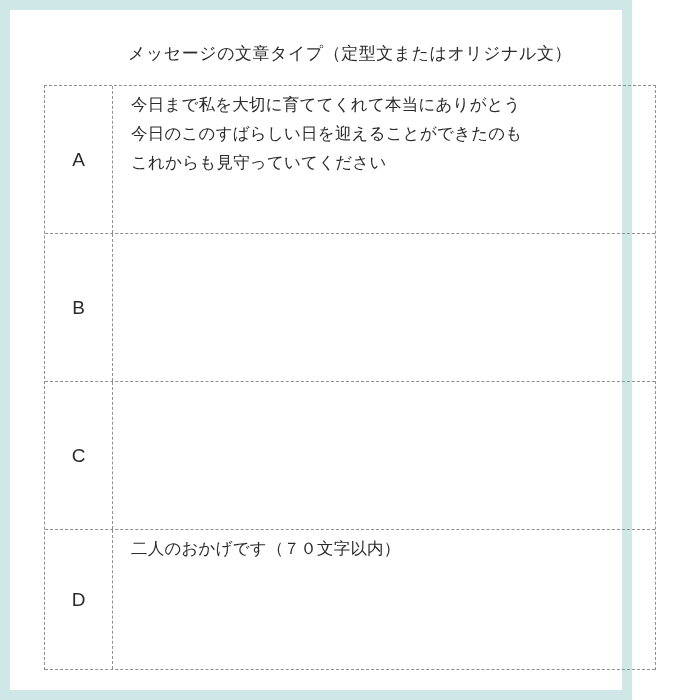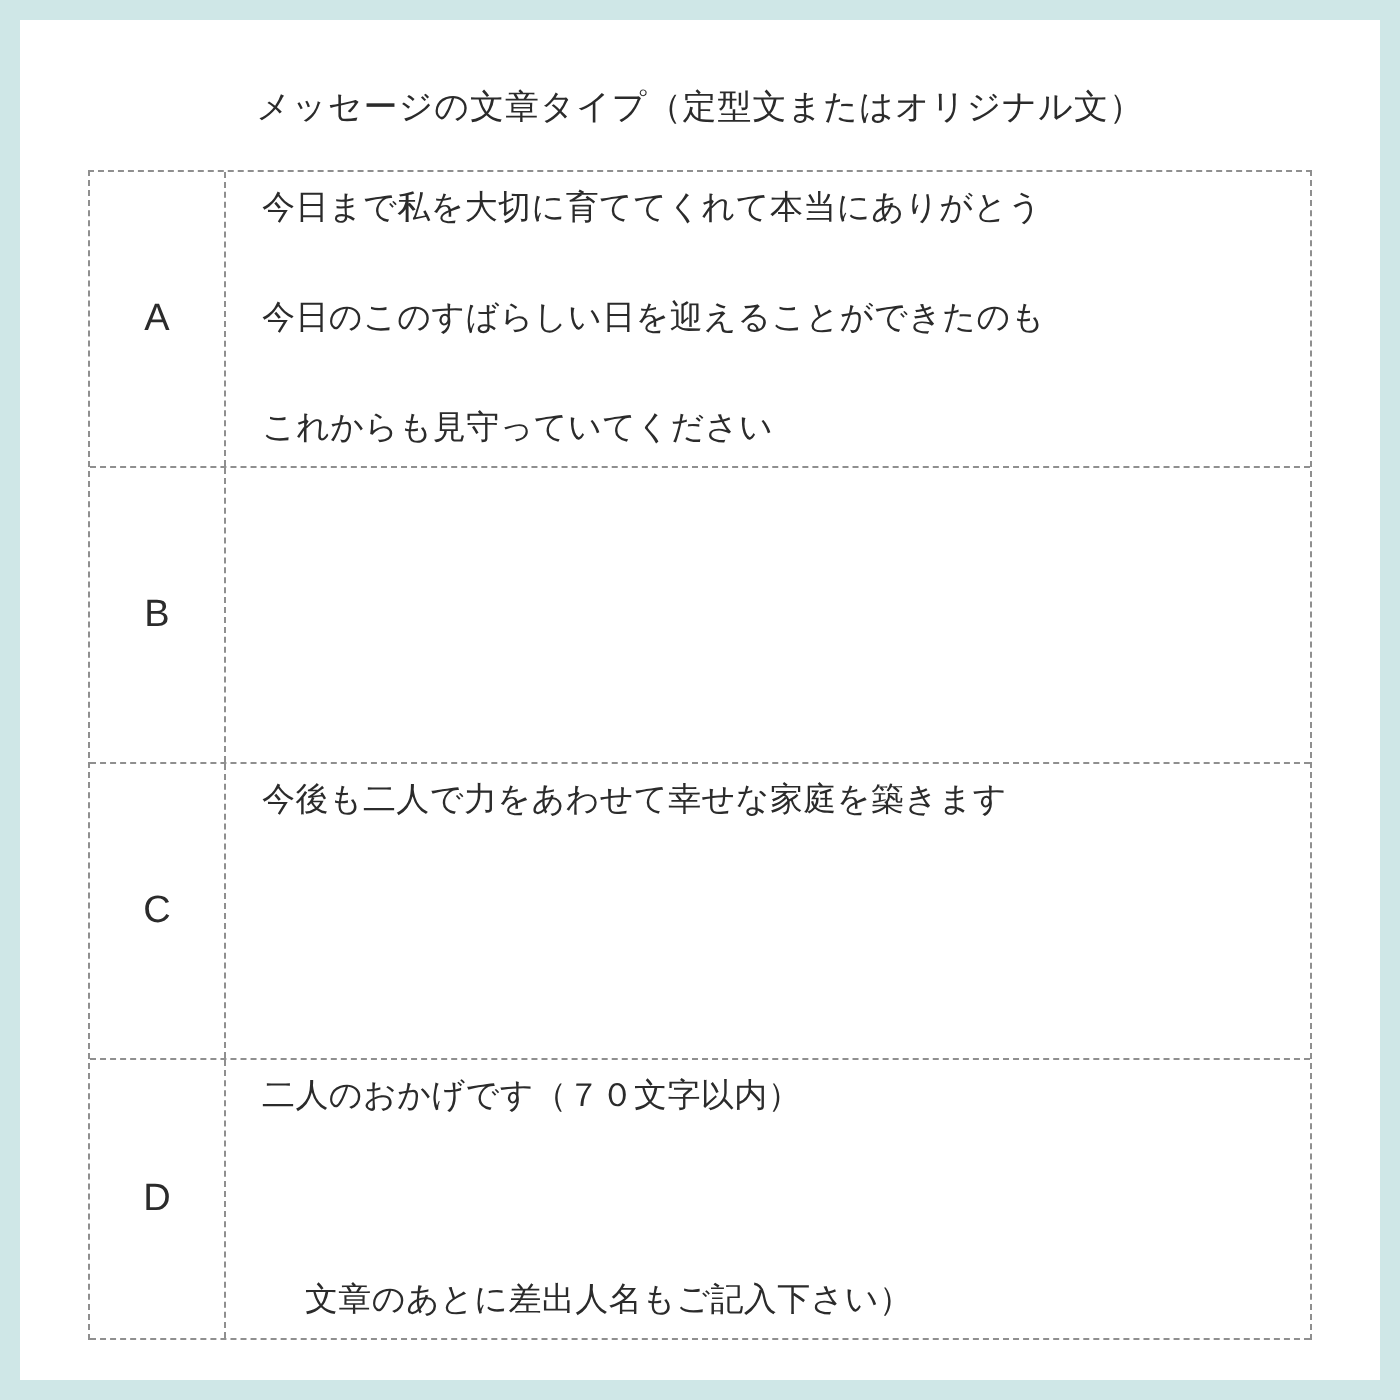--- a/index.html
+++ b/index.html
@@ -8,21 +8,21 @@
   }
   body {
     width: 700px;
     height: 700px;
     background: #ffffff;
     font-family: "Liberation Sans", "DejaVu Sans", sans-serif;
     overflow: hidden;
   }
   .page {
     position: relative;
-    width: 700px;
+    width: 632px;
     height: 700px;
     box-sizing: border-box;
     border: 10px solid #cfe7e7;
     background: #ffffff;
   }
   .inner {
     position: absolute;
     left: 0;
     top: 0;
     width: 680px;
@@ -65,21 +65,21 @@
     align-items: center;
     justify-content: center;
     font-size: 19px;
     color: #2b2b2b;
     box-sizing: border-box;
   }
   .text-cell {
     flex: 1;
     display: flex;
     flex-direction: column;
-    justify-content: space-between;
+    justify-content: flex-start;
     padding: 4px 10px 4px 18px;
     box-sizing: border-box;
   }
   .line {
     font-size: 16.5px;
     line-height: 1.75;
     color: #2b2b2b;
     white-space: pre;
     letter-spacing: 0.2px;
   }
@@ -103,27 +103,25 @@
         </div>
       </div>
 
       <div class="row row-b">
         <div class="label-cell">B</div>
       </div>
 
       <div class="row row-c">
         <div class="label-cell">C</div>
         <div class="text-cell">
-          <div class="line">今後も二人で力をあわせて幸せな家庭を築きます</div>
         </div>
       </div>
 
       <div class="row row-d">
         <div class="label-cell">D</div>
         <div class="text-cell">
           <div class="line">二人のおかげです（７０文字以内）</div>
-          <div class="line">　 文章のあとに差出人名もご記入下さい）</div>
         </div>
       </div>
 
     </div>
   </div>
 </div>
 
 </body></html>

